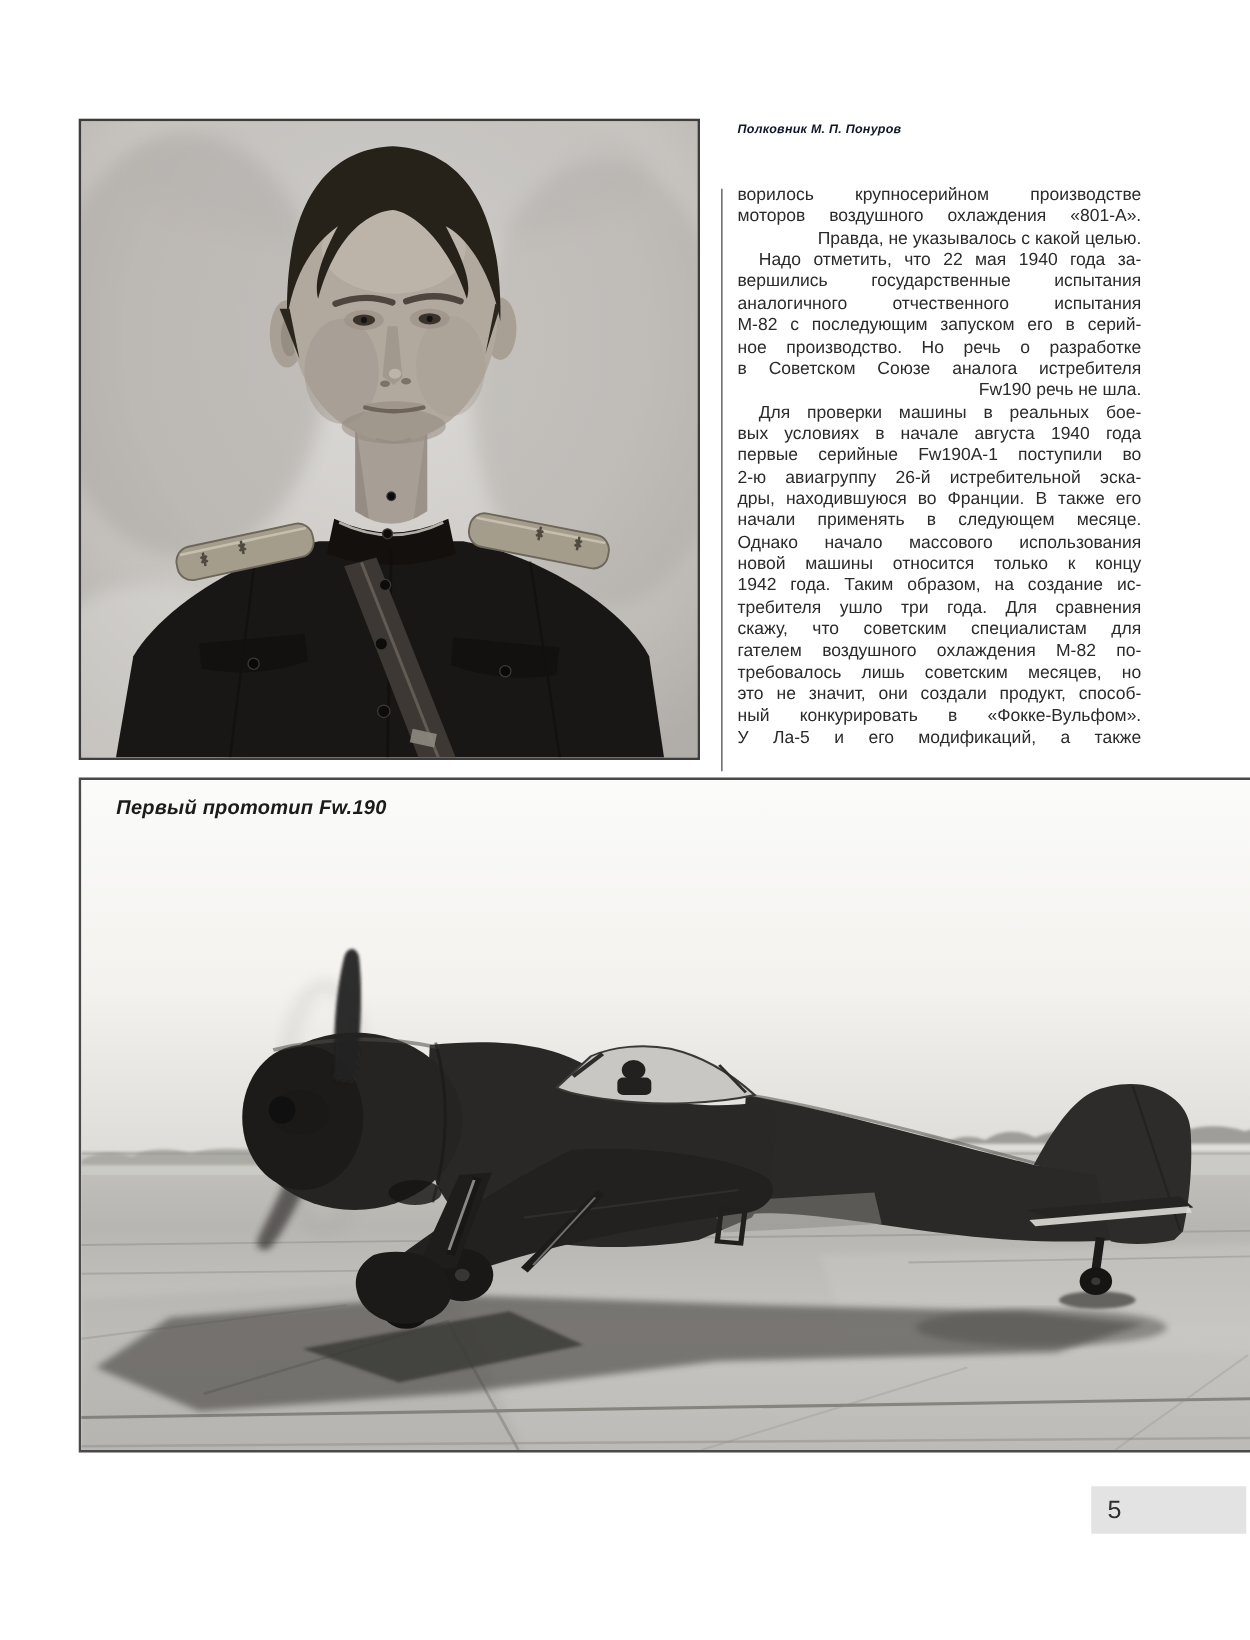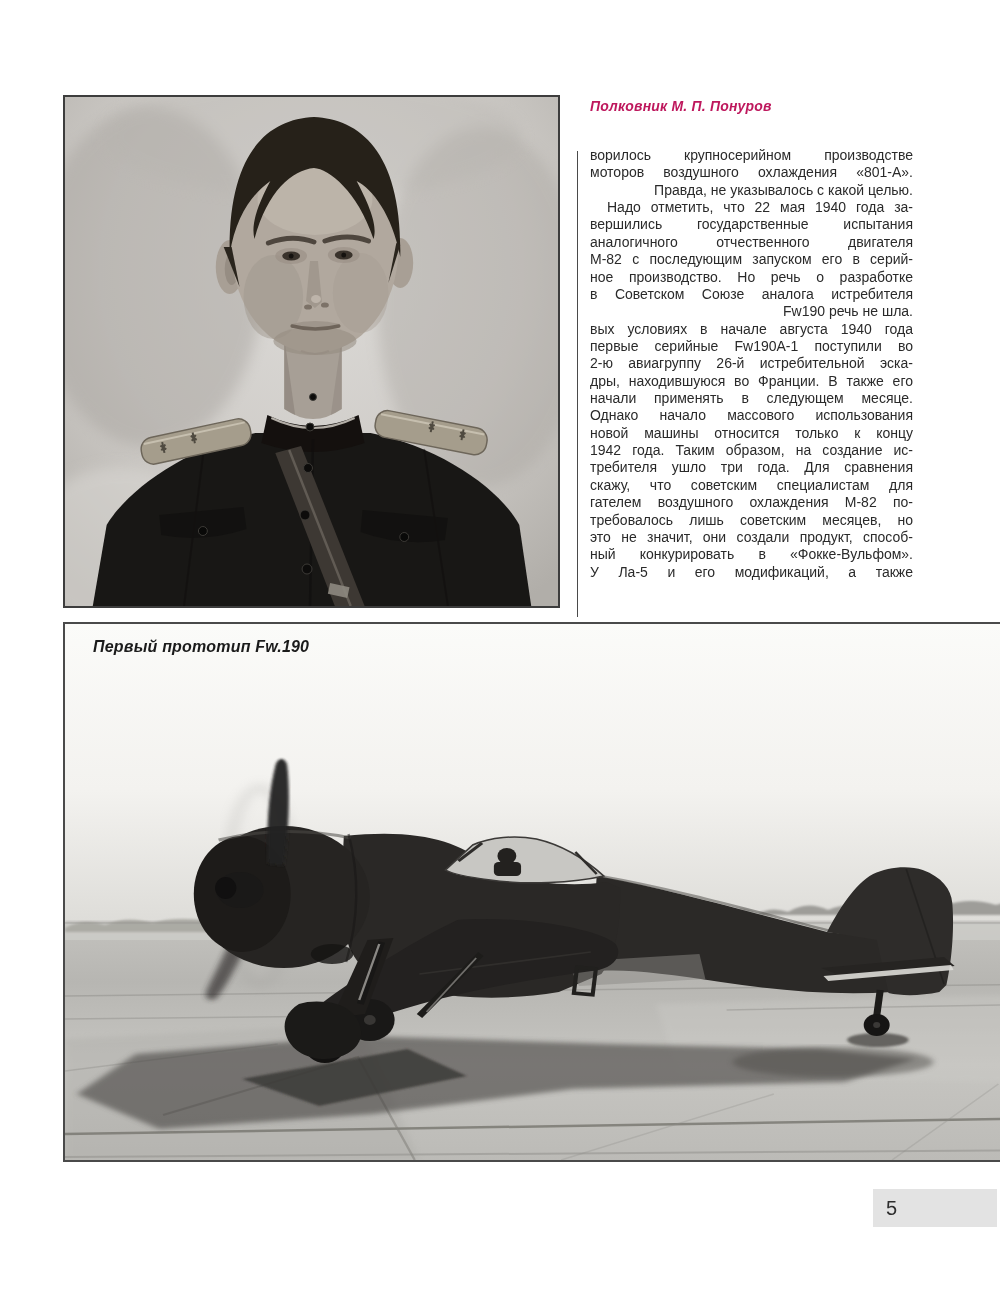--- a/index.html
+++ b/index.html
@@ -28,21 +28,21 @@
 
   
   .vrule{
     position:absolute;left:577px;top:151px;width:1px;height:466px;
     background:var(--rule);
   }
 
   
   .col-caption{
     position:absolute;left:590px;top:98px;width:325px;
-    font-size:14px;font-weight:bold;font-style:italic;color:#be185d;
+    font-size:10px;font-weight:bold;font-style:italic;color:#0f172a;
     letter-spacing:.2px;
   }
   .article{
     position:absolute;left:590px;top:147px;width:323px;
     font-size:14px;color:var(--text);
   }
   .tline{
     line-height:17.37px;height:17.37px;
     text-align:right;
   }
@@ -176,25 +176,26 @@
   <div class="vrule"></div>
 
   <div class="col-caption">Полковник М. П. Понуров</div>
 
   <div class="article">
       <div class="tline just">ворилось крупносерийном производстве</div>
       <div class="tline just">моторов воздушного охлаждения «801-А».</div>
       <div class="tline">Правда, не указывалось с какой целью.</div>
       <div class="tline just ind">Надо отметить, что 22 мая 1940 года за-</div>
       <div class="tline just">вершились государственные испытания</div>
-      <div class="tline just">аналогичного отчественного двигателя</div>
+      <div class="tline just">аналогичного отчественного испытания</div>
       <div class="tline just">М-82 с последующим запуском его в серий-</div>
       <div class="tline just">ное производство. Но речь о разработке</div>
       <div class="tline just">в Советском Союзе аналога истребителя</div>
       <div class="tline">Fw190 речь не шла.</div>
+      <div class="tline just ind">Для проверки машины в реальных бое-</div>
       <div class="tline just">вых условиях в начале августа 1940 года</div>
       <div class="tline just">первые серийные Fw190A-1 поступили во</div>
       <div class="tline just">2-ю авиагруппу 26-й истребительной эска-</div>
       <div class="tline just">дры, находившуюся во Франции. В также его</div>
       <div class="tline just">начали применять в следующем месяце.</div>
       <div class="tline just">Однако начало массового использования</div>
       <div class="tline just">новой машины относится только к концу</div>
       <div class="tline just">1942 года. Таким образом, на создание ис-</div>
       <div class="tline just">требителя ушло три года. Для сравнения</div>
       <div class="tline just">скажу, что советским специалистам для</div>

